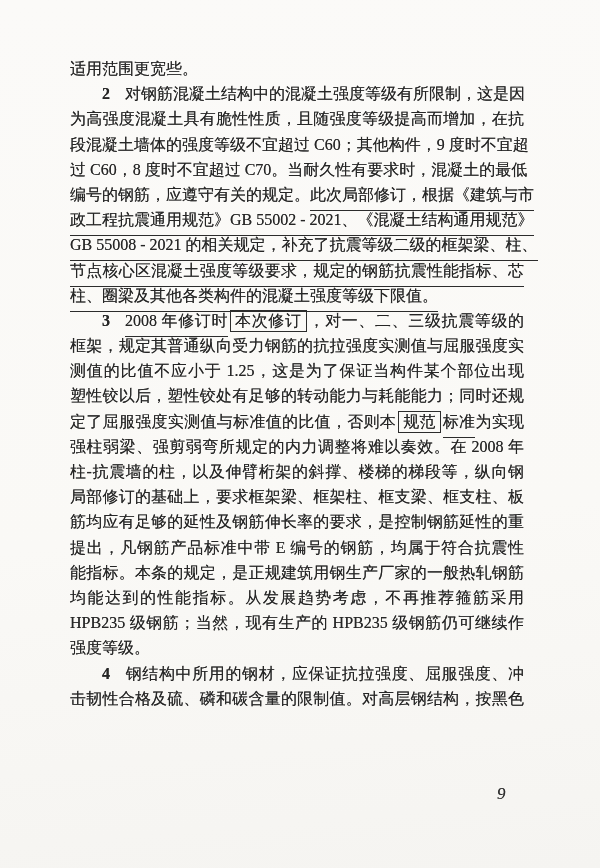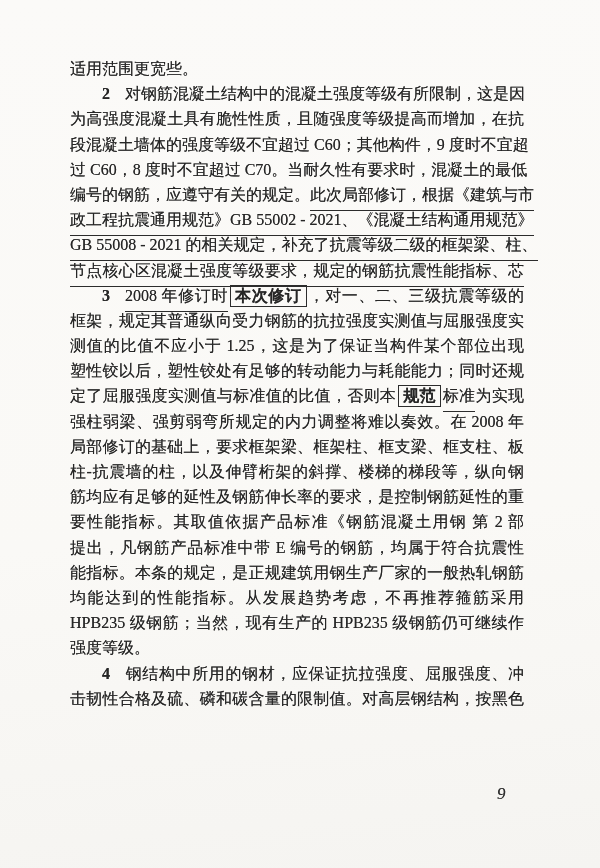--- a/index.html
+++ b/index.html
@@ -49,21 +49,20 @@
     margin-right: 15px;
   }
   .seg-underline {
     border-bottom: 1.5px solid #2c2c2c;
     padding-bottom: 7px;
   }
   .seg-box {
     border: 1.5px solid #2c2c2c;
     padding: 1px 4px 2px 4px;
     margin: 0 2px;
-    font-weight: bold;
   }
   .page-number {
     position: absolute;
     left: 497px;
     top: 783px;
     font-size: 17px;
     font-style: italic;
     line-height: 22px;
     color: #2e2e2e;
     text-shadow: 0 0 0.6px rgba(45, 45, 45, 0.7);
@@ -76,30 +75,30 @@
   <div class="content">
       <div class="line no-justify"><span class="seg seg-plain">适用范围更宽些。</span></div>
       <div class="line indent"><span class="seg seg-bold">2</span><span class="seg seg-plain">对钢筋混凝土结构中的混凝土强度等级有所限制，这是因</span></div>
       <div class="line"><span class="seg seg-plain">为高强度混凝土具有脆性性质，且随强度等级提高而增加，在抗</span></div>
       <div class="line"><span class="seg seg-plain">段混凝土墙体的强度等级不宜超过 C60；其他构件，9 度时不宜超</span></div>
       <div class="line"><span class="seg seg-plain">过 C60，8 度时不宜超过 C70。当耐久性有要求时，混凝土的最低</span></div>
       <div class="line"><span class="seg seg-plain">编号的钢筋，应遵守有关的规定。</span><span class="seg seg-underline">此次局部修订，根据《建筑与市</span></div>
       <div class="line"><span class="seg seg-underline">政工程抗震通用规范》GB 55002 - 2021、《混凝土结构通用规范》</span></div>
       <div class="line"><span class="seg seg-underline">GB 55008 - 2021 的相关规定，补充了抗震等级二级的框架梁、柱、</span></div>
       <div class="line"><span class="seg seg-underline">节点核心区混凝土强度等级要求，规定的钢筋抗震性能指标、芯</span></div>
+      <div class="line no-justify"><span class="seg seg-underline">柱、圈梁及其他各类构件的混凝土强度等级下限值。</span></div>
       <div class="line indent"><span class="seg seg-bold">3</span><span class="seg seg-underline">2008 年修订时</span><span class="seg seg-box">本次修订</span><span class="seg seg-plain">，对一、二、三级抗震等级的</span></div>
       <div class="line"><span class="seg seg-plain">框架，规定其普通纵向受力钢筋的抗拉强度实测值与屈服强度实</span></div>
       <div class="line"><span class="seg seg-plain">测值的比值不应小于 1.25，这是为了保证当构件某个部位出现</span></div>
       <div class="line"><span class="seg seg-plain">塑性铰以后，塑性铰处有足够的转动能力与耗能能力；同时还规</span></div>
       <div class="line"><span class="seg seg-plain">定了屈服强度实测值与标准值的比值，否则本</span><span class="seg seg-box">规范</span><span class="seg seg-underline">标准</span><span class="seg seg-plain">为实现</span></div>
       <div class="line"><span class="seg seg-plain">强柱弱梁、强剪弱弯所规定的内力调整将难以奏效。在 2008 年</span></div>
+      <div class="line"><span class="seg seg-plain">柱-抗震墙的柱，以及伸臂桁架的斜撑、楼梯的梯段等，纵向钢</span></div>
       <div class="line"><span class="seg seg-plain">局部修订的基础上，要求框架梁、框架柱、框支梁、框支柱、板</span></div>
-      <div class="line"><span class="seg seg-plain">柱-抗震墙的柱，以及伸臂桁架的斜撑、楼梯的梯段等，纵向钢</span></div>
       <div class="line"><span class="seg seg-plain">筋均应有足够的延性及钢筋伸长率的要求，是控制钢筋延性的重</span></div>
-      <div class="line"><span class="seg seg-plain">要性能指标。其取值依据产品标准《钢筋混凝土用钢 第 2 部</span></div>
       <div class="line"><span class="seg seg-plain">提出，凡钢筋产品标准中带 E 编号的钢筋，均属于符合抗震性</span></div>
       <div class="line"><span class="seg seg-plain">能指标。本条的规定，是正规建筑用钢生产厂家的一般热轧钢筋</span></div>
       <div class="line"><span class="seg seg-plain">均能达到的性能指标。从发展趋势考虑，不再推荐箍筋采用</span></div>
       <div class="line"><span class="seg seg-plain">HPB235 级钢筋；当然，现有生产的 HPB235 级钢筋仍可继续作</span></div>
       <div class="line no-justify"><span class="seg seg-plain">强度等级。</span></div>
       <div class="line indent"><span class="seg seg-bold">4</span><span class="seg seg-plain">钢结构中所用的钢材，应保证抗拉强度、屈服强度、冲</span></div>
       <div class="line"><span class="seg seg-plain">击韧性合格及硫、磷和碳含量的限制值。对高层钢结构，按黑色</span></div>
     </div>
   <div class="page-number">9</div>
 </div>

